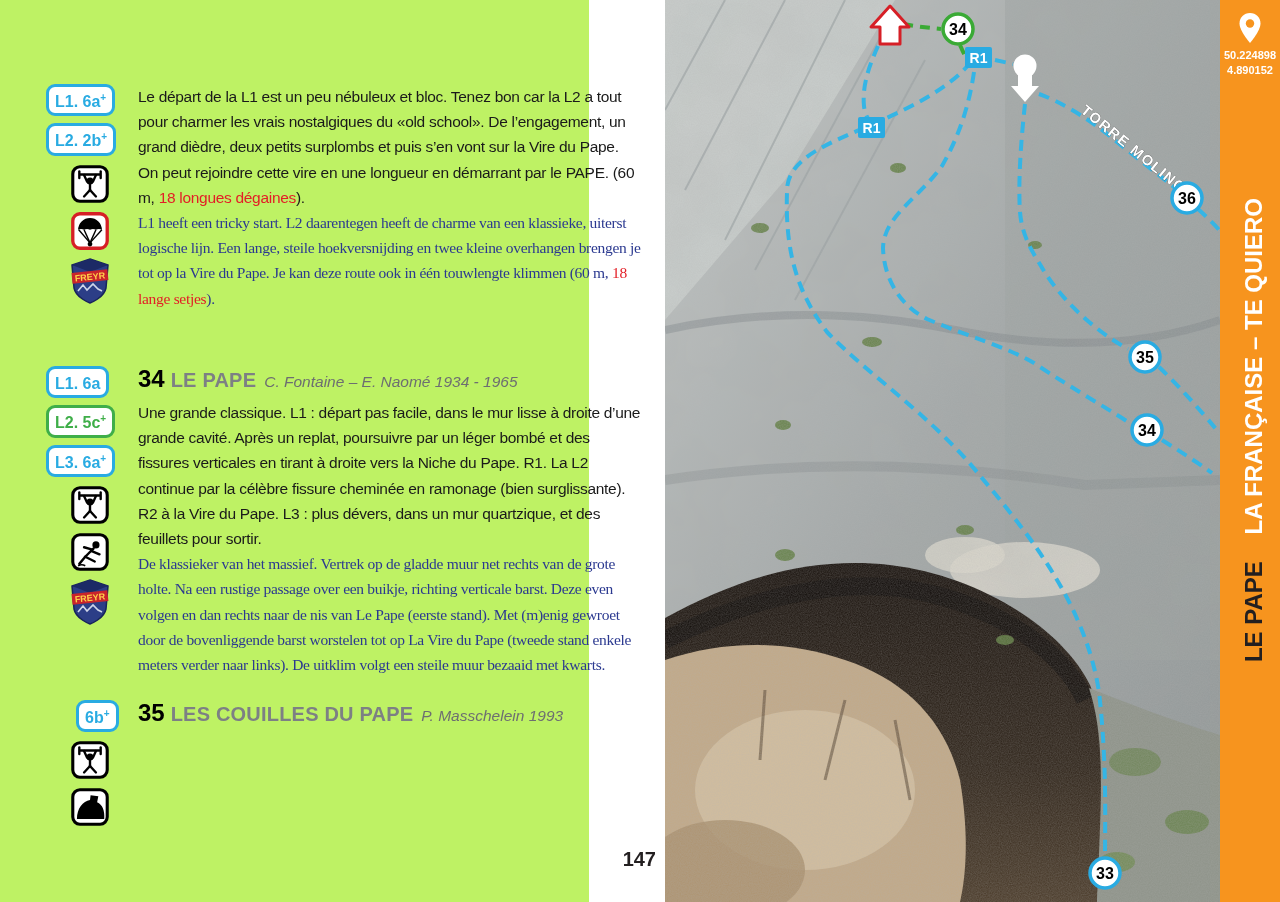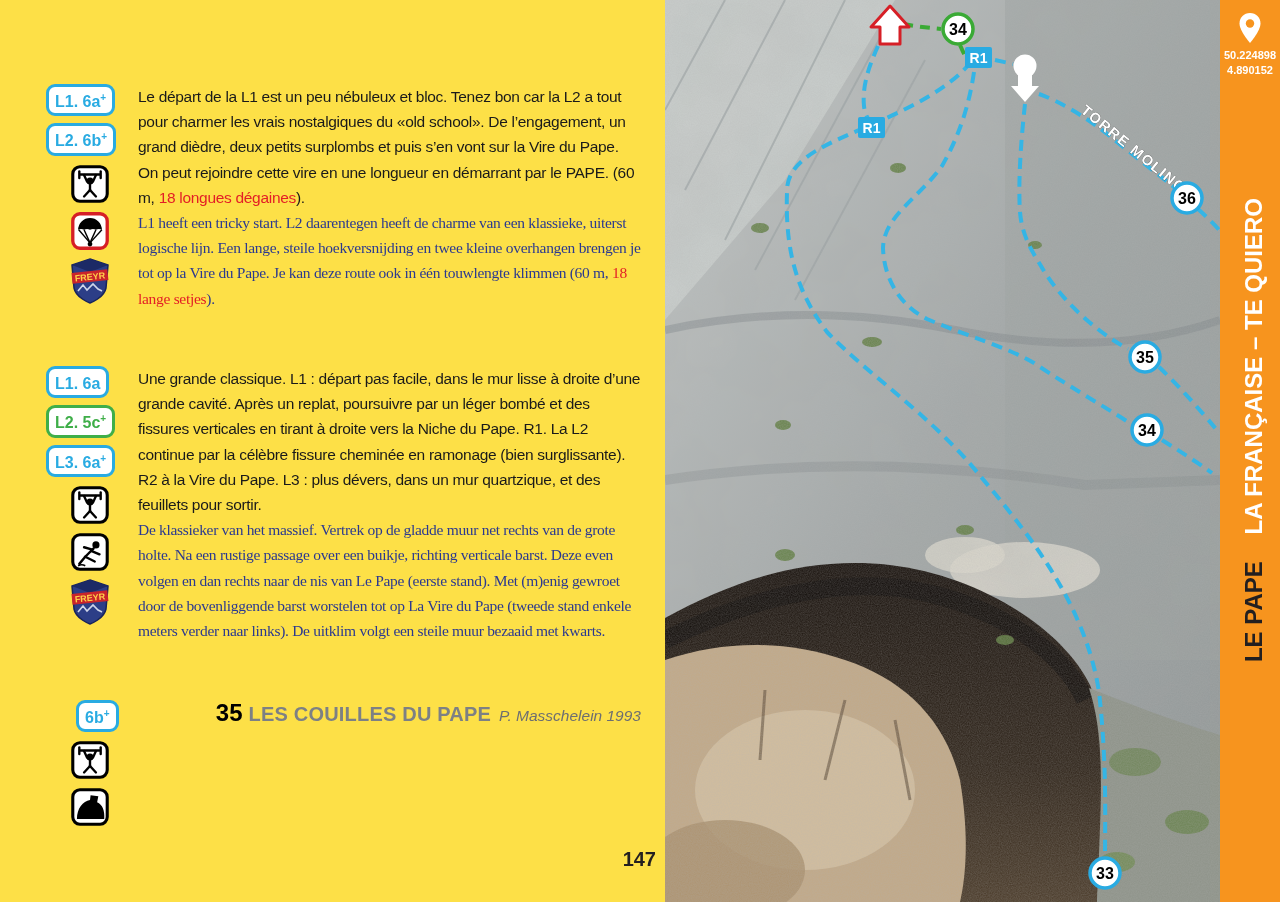--- a/index.html
+++ b/index.html
@@ -1,20 +1,20 @@
 <!DOCTYPE html>
 <html><head>
 <meta charset="utf-8">
 <style>
   html,body{margin:0;padding:0;width:1280px;height:902px;background:#fff;overflow:hidden;
             font-family:"Liberation Sans","DejaVu Sans",sans-serif;}
   .page{position:relative;width:1280px;height:902px;background:#fff;}
 
   
-  .left-col{position:absolute;left:0;top:0;width:665px;height:902px;background:#fde047;}
+  .left-col{position:absolute;left:0;top:0;width:589px;height:902px;background:#bef264;}
   .route{position:absolute;left:46px;display:flex;align-items:flex-start;width:595px;}
   .badge-col{width:84px;flex:0 0 84px;display:flex;flex-direction:column;align-items:flex-start;}
   .grade{border:3px solid;border-radius:9px;padding:0 6px;font-weight:bold;font-size:16px;
          line-height:22px;background:#fff;margin-bottom:7px;white-space:nowrap;}
   .grade sup{font-size:10px;}
   .grade.cyan{color:#29ABE2;border-color:#29ABE2;}
   .grade.green{color:#3FAE49;border-color:#3FAE49;}
   .picto{width:38px;height:38px;margin:2px 0 7px 25px;}
   .freyr{width:40px;height:46px;margin:1px 0 0 24px;}
   .text-col{flex:1;padding-left:8px;}
@@ -45,21 +45,21 @@
 </head>
 <body>
 
 <div class="page">
 
   <div class="left-col">
 
     <section class="route" style="top:84px;">
       <div class="badge-col">
         <div class="grade cyan"><span>L1. 6a</span><sup>+</sup></div>
-        <div class="grade cyan"><span>L2. 6b</span><sup>+</sup></div>
+        <div class="grade cyan"><span>L2. 2b</span><sup>+</sup></div>
         <svg class="picto" viewBox="0 0 32 32">
           <rect x="1.5" y="1.5" width="29" height="29" rx="6" fill="#fff" stroke="#000" stroke-width="2.6"></rect>
           <g stroke="#000" stroke-width="2" stroke-linecap="round" fill="none">
             <line x1="8" y1="8" x2="24" y2="8"></line>
             <line x1="7" y1="5.5" x2="7" y2="11"></line>
               <line x1="25" y1="5.5" x2="25" y2="11"></line>
             <line x1="11" y1="8.5" x2="13.5" y2="14"></line>
               <line x1="21" y1="8.5" x2="18.5" y2="14"></line>
             <line x1="16" y1="16" x2="16" y2="21"></line>
             <line x1="16" y1="21" x2="11" y2="26.5"></line>
@@ -129,26 +129,27 @@
           <path d="M20,1 L38,7 L36,30 C34,40 20,45 20,45 C20,45 6,40 4,30 L2,7 Z" fill="#2C3E87" stroke="#18245c" stroke-width="1.5"></path>
           <path d="M2,7 L20,14 L38,7 L20,1 Z" fill="#1c2a66"></path>
           <g transform="rotate(-6 20 19)">
             <rect x="2" y="13" width="36" height="11" fill="#C9242B"></rect>
             <text x="20" y="22" text-anchor="middle" font-size="9" font-weight="bold" fill="#FFD24A">FREYR</text>
           </g>
           <path d="M8,33 L13,27 L17,32 L23,26 L28,31 L32,33" stroke="#cfd6ea" stroke-width="1.6" fill="none"></path>
         </svg>
       </div>
       <div class="text-col">
+        <h2 class="route-head"><span class="route-num">34</span><span class="route-name">LE PAPE</span><span class="route-authors">C. Fontaine – E. Naomé  1934 - 1965</span></h2>
         <p class="fr"><span>Une grande classique. L1 : départ pas facile, dans le mur lisse à droite d’une grande cavité. Après un replat, poursuivre par un léger bombé et des fissures verticales en tirant à droite vers la Niche du Pape. R1. La L2 continue par la célèbre fissure cheminée en ramonage (bien surglissante). R2 à la Vire du Pape. L3 : plus dévers, dans un mur quartzique, et des feuillets pour sortir.</span></p>
         <p class="nl"><span>De klassieker van het massief. Vertrek op de gladde muur net rechts van de grote holte. Na een rustige passage over een buikje, richting verticale barst. Deze even volgen en dan rechts naar de nis van Le Pape (eerste stand). Met (m)enig gewroet door de bovenliggende barst worstelen tot op La Vire du Pape (tweede stand enkele meters verder naar links). De uitklim volgt een steile muur bezaaid met kwarts.</span></p>
       </div>
     </section>
 
-    <section class="route" style="top:700px;text-align:right;">
+    <section class="route" style="top:700px;">
       <div class="badge-col">
         <div class="grade cyan" style="margin-left:30px;"><span>6b</span><sup>+</sup></div>
         <svg class="picto" viewBox="0 0 32 32">
           <rect x="1.5" y="1.5" width="29" height="29" rx="6" fill="#fff" stroke="#000" stroke-width="2.6"></rect>
           <g stroke="#000" stroke-width="2" stroke-linecap="round" fill="none">
             <line x1="8" y1="8" x2="24" y2="8"></line>
             <line x1="7" y1="5.5" x2="7" y2="11"></line>
               <line x1="25" y1="5.5" x2="25" y2="11"></line>
             <line x1="11" y1="8.5" x2="13.5" y2="14"></line>
               <line x1="21" y1="8.5" x2="18.5" y2="14"></line>

